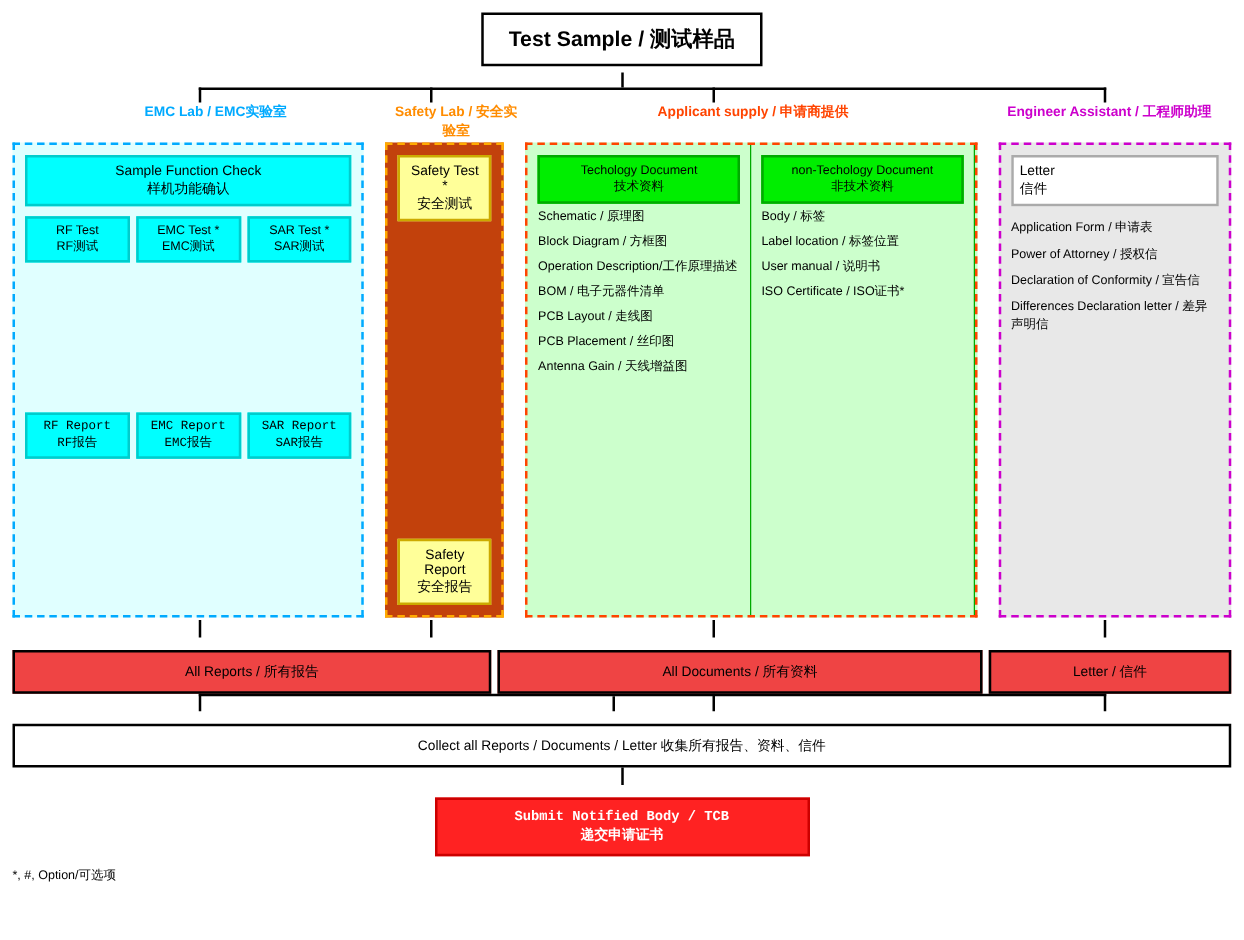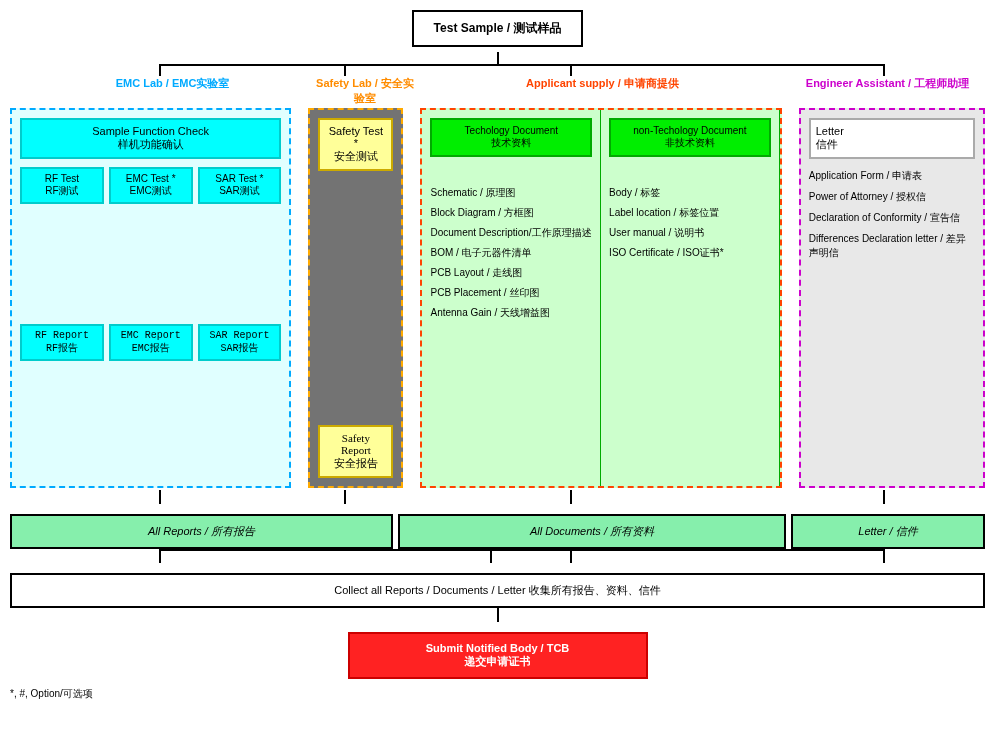--- a/index.html
+++ b/index.html
@@ -19,21 +19,21 @@
 
     
     .top-box {
       display: flex;
       justify-content: center;
       margin-bottom: 5px;
     }
     .sample-box {
       border: 2px solid #000;
       padding: 8px 20px;
-      font-size: 12px;
+      font-size: 17px;
       font-weight: bold;
       text-align: center;
       background: #fff;
     }
 
     
     .column-headers {
       display: flex;
       margin-bottom: 2px;
     }
@@ -61,21 +61,21 @@
       padding: 8px;
       background: #e0ffff;
       margin-right: 5px;
       min-height: 380px;
     }
 
     
     .safety-col {
       width: 100px;
       border: 2px dashed #ffaa00;
-      background: #737373;
+      background: #c2410c;
       margin-right: 5px;
       min-height: 380px;
       display: flex;
       flex-direction: column;
     }
 
     
     .applicant-col {
       width: 380px;
       border: 2px dashed #ff4400;
@@ -137,35 +137,34 @@
       padding: 5px;
       text-align: center;
       margin: 8px 8px 0 8px;
     }
     .safety-report-box {
       border: 2px solid #ccaa00;
       background: #ffff99;
       padding: 5px;
       text-align: center;
       margin: auto 8px 8px 8px;
-      font-family: Liberation Serif, serif;
     }
 
     
     .tech-doc-col {
       flex: 1;
       padding: 8px;
       border-right: 1px solid #00aa00;
     }
     .doc-header-box {
       border: 2px solid #00aa00;
       background: #00ee00;
       padding: 5px;
       text-align: center;
-      margin-bottom: 26px;
+      margin-bottom: 0;
       font-size: 10px;
     }
     .doc-item {
       font-size: 10px;
       padding: 3px 0;
       border-bottom: none;
     }
 
     
     .eng-letter-box {
@@ -184,22 +183,21 @@
     
     .bottom-row {
       display: flex;
       margin-top: 10px;
       gap: 5px;
     }
     .bottom-box {
       border: 2px solid #000;
       padding: 8px;
       text-align: center;
-      background: #86efac;
-      font-style: italic;
+      background: #ef4444;
     }
     .bottom-box.reports { width: 385px; }
     .bottom-box.documents { width: 390px; }
     .bottom-box.letter { width: 195px; }
 
     
     .collect-row {
       margin-top: 10px;
     }
     .collect-box {
@@ -217,20 +215,21 @@
       margin-top: 10px;
     }
     .submit-box {
       border: 2px solid #cc0000;
       background: #ff2222;
       padding: 8px 30px;
       text-align: center;
       color: #fff;
       font-weight: bold;
       width: 300px;
+      font-family: Liberation Mono, monospace;
     }
 
     
     .footnote {
       margin-top: 8px;
       font-size: 10px;
       color: #000;
     }
   </style>
 </head>
@@ -317,21 +316,21 @@
 
     <div class="applicant-col">
 
       <div class="tech-doc-col">
         <div class="doc-header-box">
           <div>Techology Document</div>
           <div>技术资料</div>
         </div>
         <div class="doc-item">Schematic / 原理图</div>
         <div class="doc-item">Block Diagram / 方框图</div>
-        <div class="doc-item">Document Description/工作原理描述</div>
+        <div class="doc-item">Operation Description/工作原理描述</div>
         <div class="doc-item">BOM / 电子元器件清单</div>
         <div class="doc-item">PCB Layout / 走线图</div>
         <div class="doc-item">PCB Placement / 丝印图</div>
         <div class="doc-item">Antenna Gain / 天线增益图</div>
       </div>
 
       <div class="tech-doc-col">
         <div class="doc-header-box">
           <div>non-Techology Document</div>
           <div>非技术资料</div>

